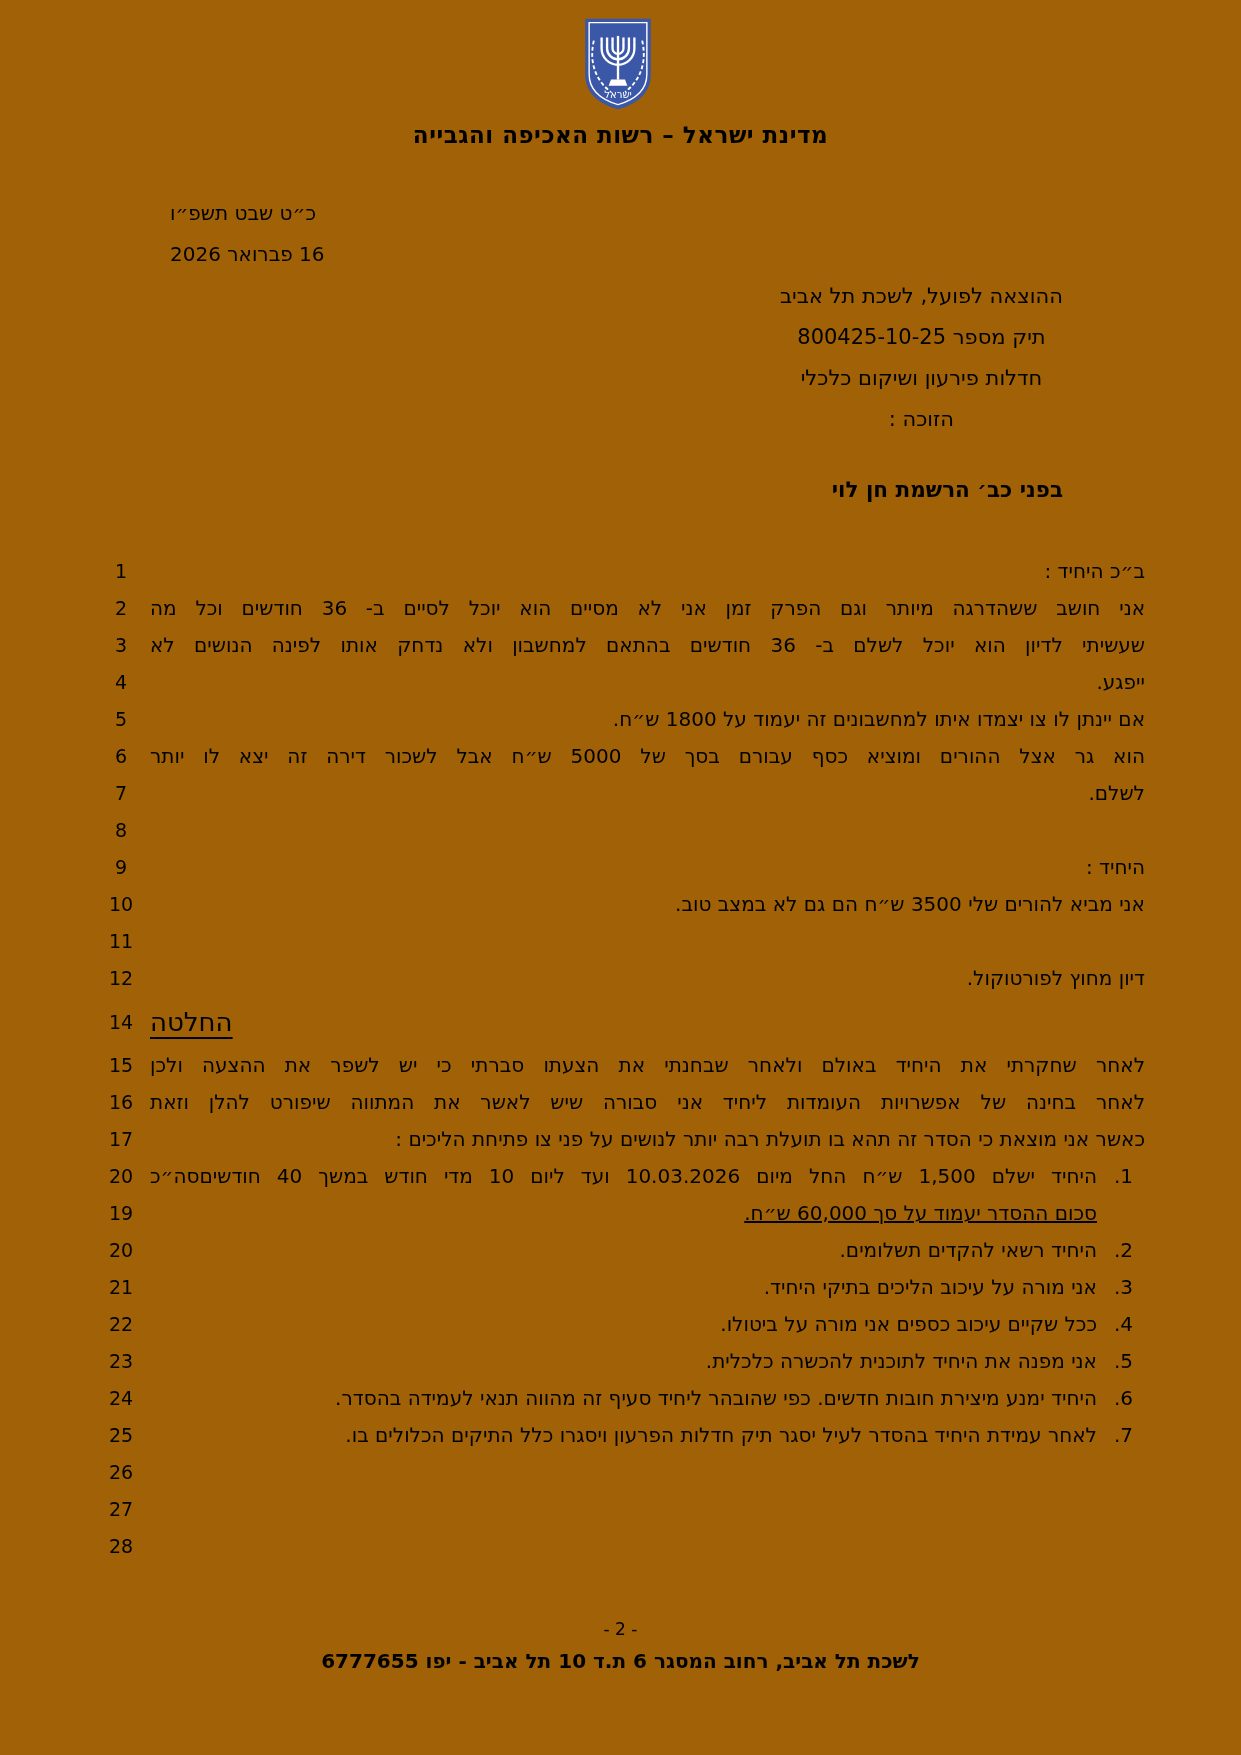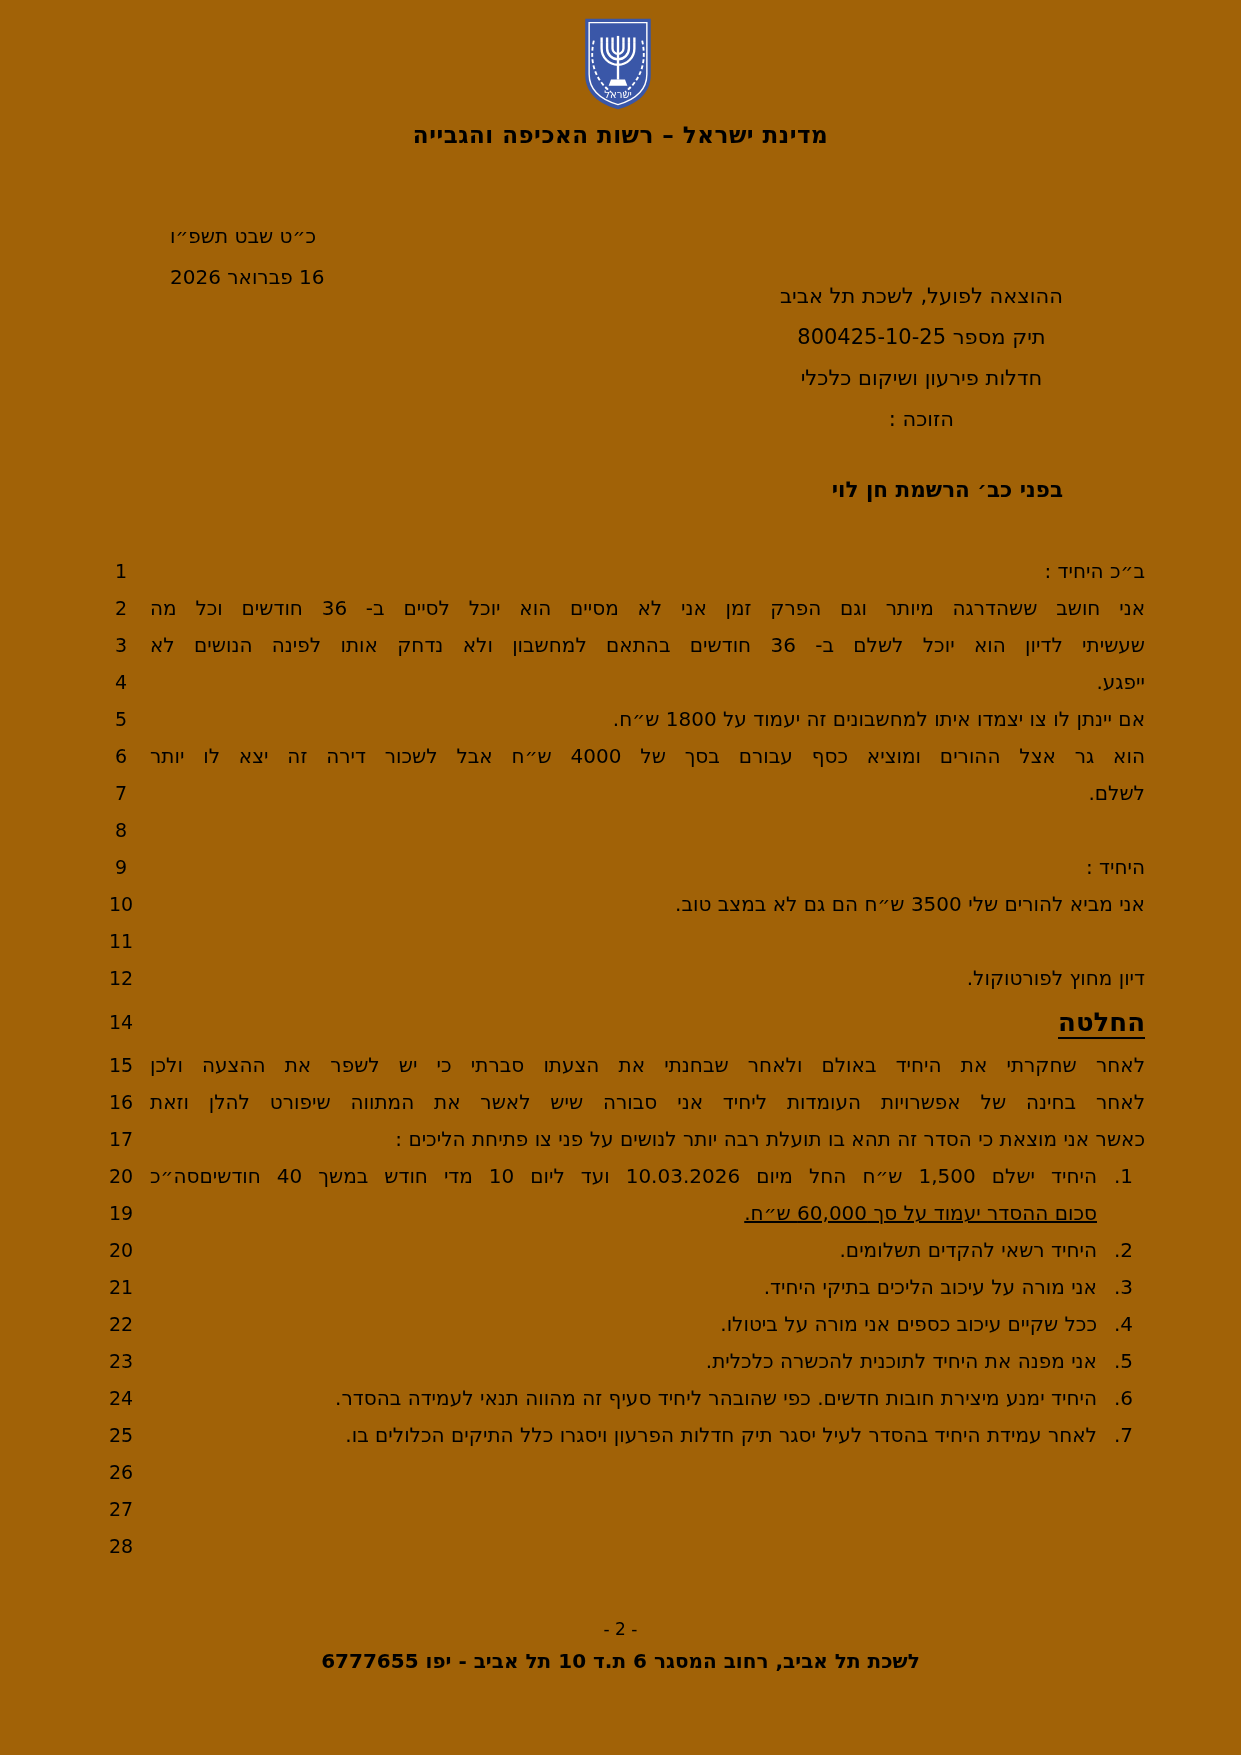--- a/index.html
+++ b/index.html
@@ -9,21 +9,21 @@
     font-family:"DejaVu Sans","Liberation Sans",sans-serif;
   }
   
   .emblem{position:absolute;top:16px;left:579px;width:78px;height:96px;}
   .org-title{
     position:absolute;top:122px;left:0;width:100%;
     text-align:center;font-weight:bold;font-size:23px;letter-spacing:0.5px;
   }
   
   .date-block{
-    position:absolute;top:216px;left:170px;direction:rtl;text-align:left;
+    position:absolute;top:193px;left:170px;direction:rtl;text-align:left;
     font-size:20px;line-height:41px;white-space:nowrap;
   }
   
   .case-block{
     position:absolute;top:276px;right:178px;text-align:center;
     font-size:21px;line-height:41px;white-space:nowrap;
   }
   .presiding{
     position:absolute;top:477px;right:178px;
     font-weight:bold;font-size:21.5px;white-space:nowrap;
@@ -33,21 +33,21 @@
   .pline{display:flex;height:37px;font-size:20px;line-height:37px;}
   .pline.heading-row{height:50px;line-height:50px;}
   .ltext{flex:1;min-width:0;}
   .lnum{
     flex:0 0 58px;direction:ltr;text-align:center;
     font-size:19px;line-height:inherit;
   }
   .ltext.plain{text-align:right;}
   .ltext.justify{text-align:justify;text-align-last:justify;-moz-text-align-last:justify;}
   .ltext.heading{
-    text-align:right;font-weight:bold;font-size:26px;
+    text-align:left;font-weight:normal;font-size:26px;
     text-decoration:underline;text-underline-offset:6px;text-decoration-thickness:2px;
   }
   .ltext.item{display:flex;}
   .marker{flex:0 0 48px;box-sizing:border-box;padding-right:12px;}
   .itext{flex:1;min-width:0;text-align:right;}
   .itext.justify{text-align:justify;text-align-last:justify;-moz-text-align-last:justify;}
   .ltext.item-cont{box-sizing:border-box;padding-right:48px;text-align:right;text-decoration:underline;}
   
   .footer-pagenum{
     position:absolute;top:1619px;left:0;width:100%;
@@ -117,21 +117,21 @@
       </div>
       <div class="pline">
         <div class="ltext plain">ייפגע.</div>
         <div class="lnum">4</div>
       </div>
       <div class="pline">
         <div class="ltext plain">אם יינתן לו צו יצמדו איתו למחשבונים זה יעמוד על 1800 ש״ח.</div>
         <div class="lnum">5</div>
       </div>
       <div class="pline">
-        <div class="ltext justify">הוא גר אצל ההורים ומוציא כסף עבורם בסך של 4000 ש״ח אבל לשכור דירה זה יצא לו יותר</div>
+        <div class="ltext justify">הוא גר אצל ההורים ומוציא כסף עבורם בסך של 5000 ש״ח אבל לשכור דירה זה יצא לו יותר</div>
         <div class="lnum">6</div>
       </div>
       <div class="pline">
         <div class="ltext plain">לשלם.</div>
         <div class="lnum">7</div>
       </div>
       <div class="pline">
         <div class="ltext"></div>
         <div class="lnum">8</div>
       </div>

